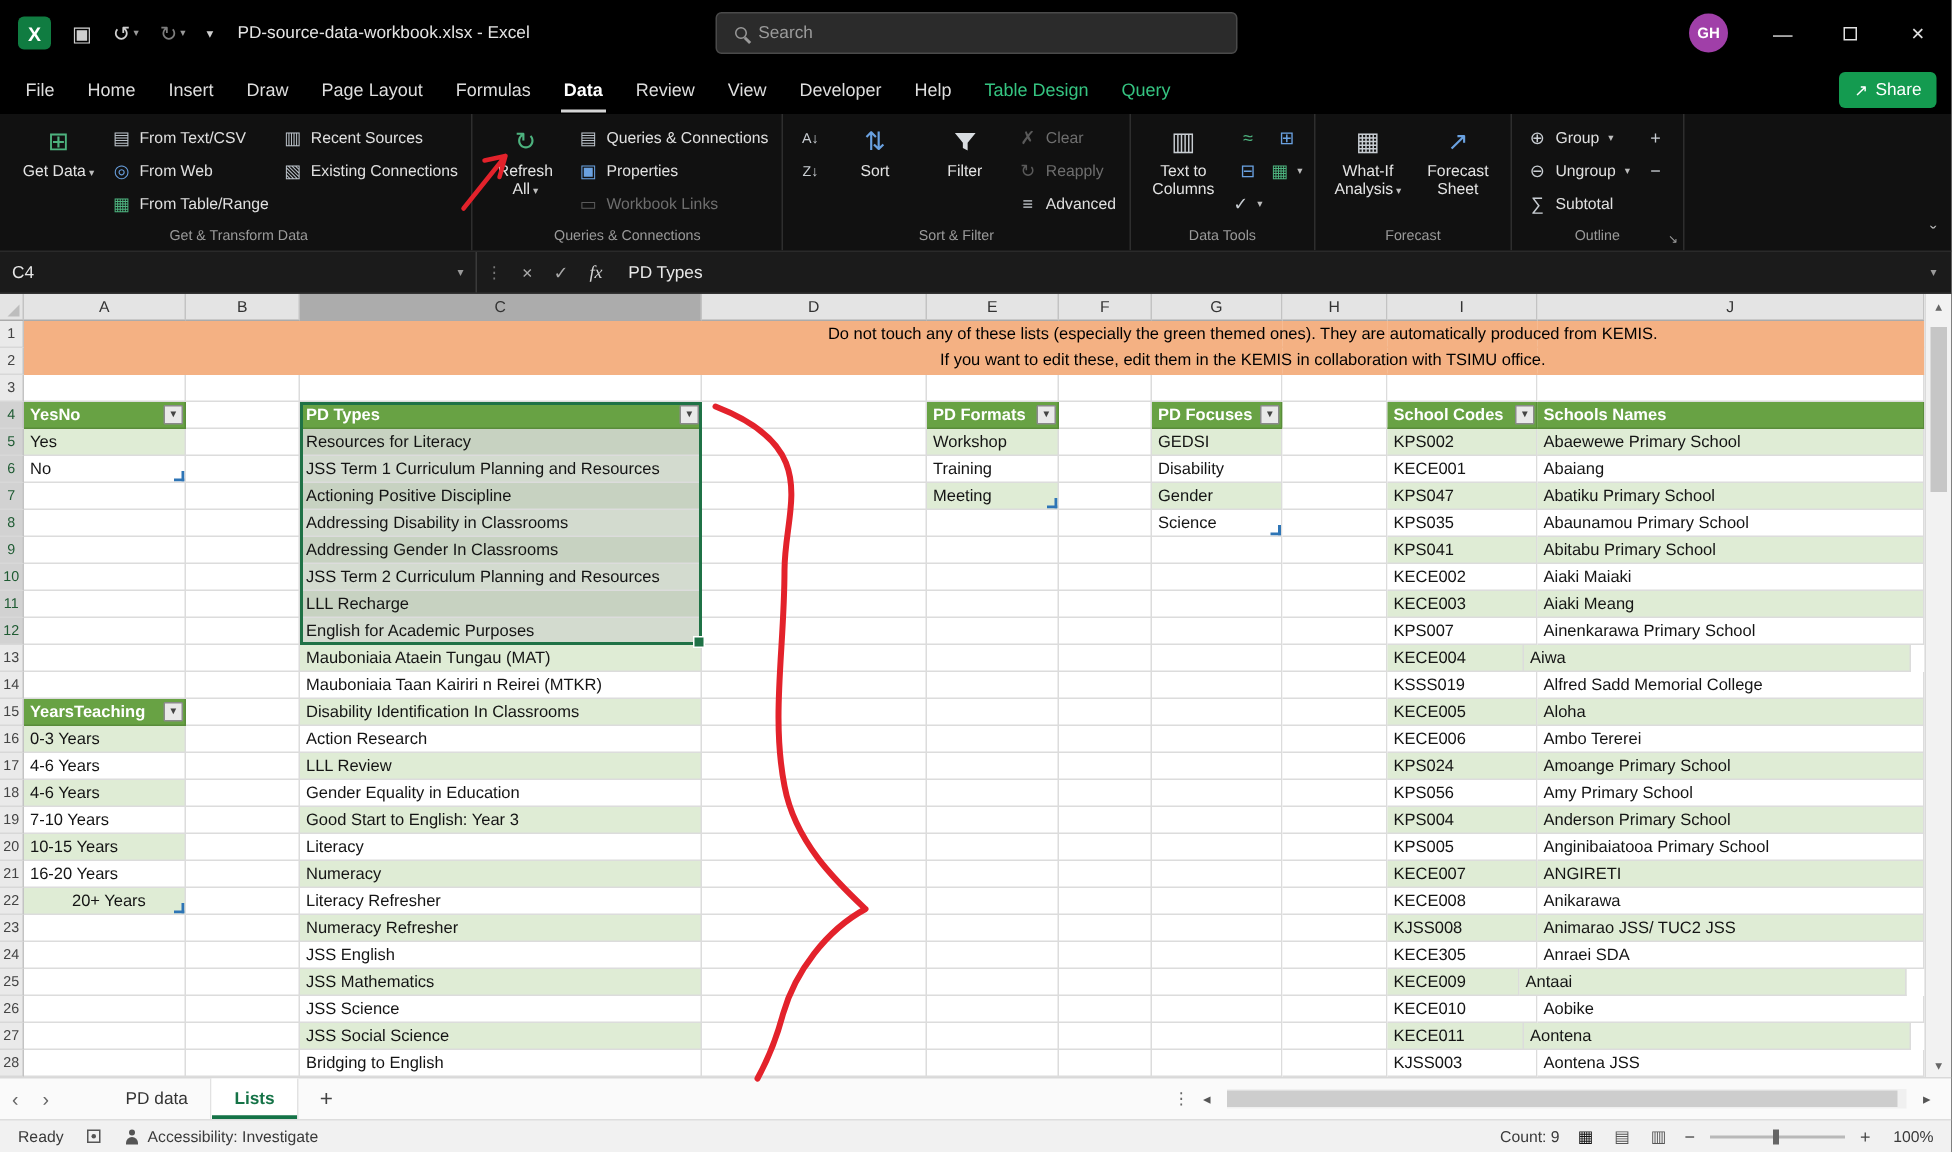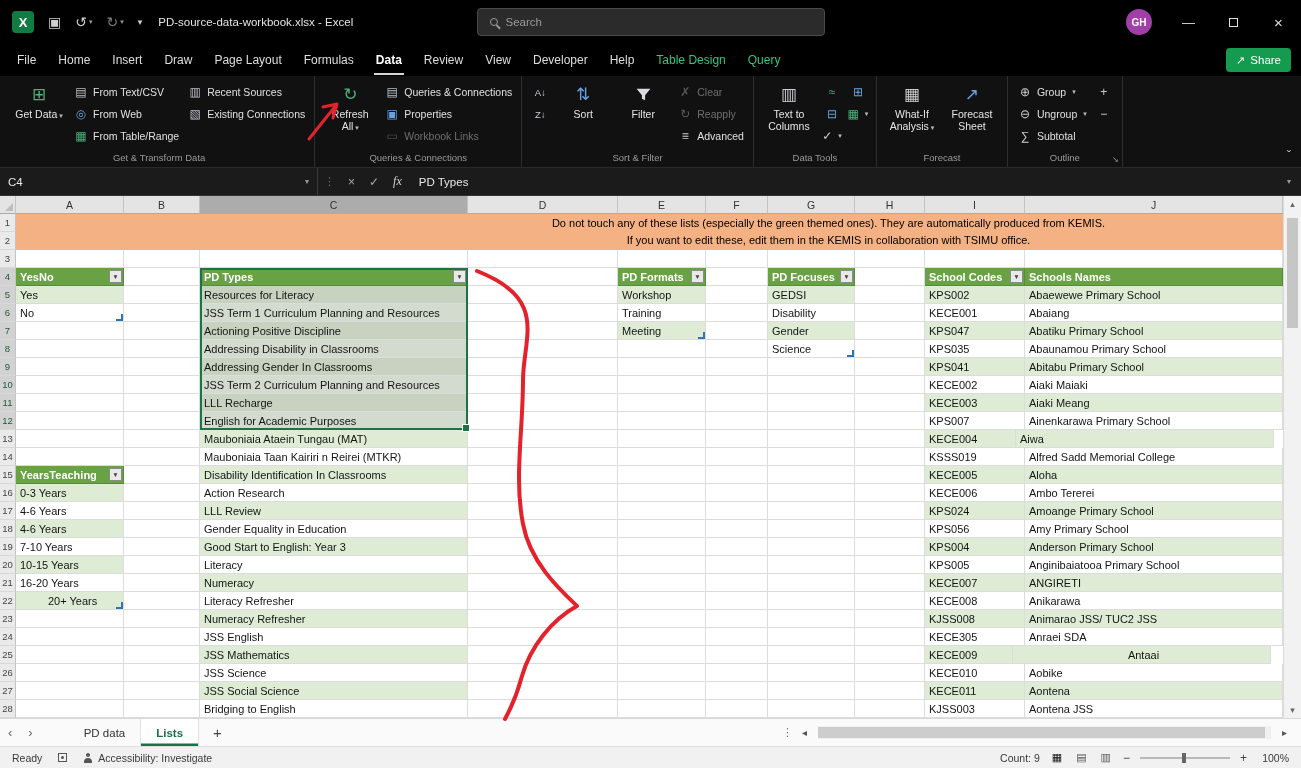--- a/index.html
+++ b/index.html
@@ -873,21 +873,21 @@
             <span class="ctext">JSS Mathematics</span>
           </div>
           <div class="gcell" style="width: 150px;"></div>
           <div class="gcell" style="width: 88px;"></div>
           <div class="gcell" style="width: 62px;"></div>
           <div class="gcell" style="width: 87px;"></div>
           <div class="gcell" style="width: 70px;"></div>
           <div class="gcell band" style="width: 88px;">
             <span class="ctext">KECE009</span>
           </div>
-          <div class="gcell band" style="width: 258px; justify-content: center;">
+          <div class="gcell band" style="width: 258px;">
             <span class="ctext">Antaai</span>
           </div>
         </div>
         <div class="grow">
           <div class="grn">26</div>
           <div class="gcell" style="width: 108px;"></div>
           <div class="gcell" style="width: 76px;"></div>
           <div class="gcell" style="width: 268px;">
             <span class="ctext">JSS Science</span>
           </div>
@@ -908,21 +908,21 @@
           <div class="gcell" style="width: 108px;"></div>
           <div class="gcell" style="width: 76px;"></div>
           <div class="gcell band" style="width: 268px;">
             <span class="ctext">JSS Social Science</span>
           </div>
           <div class="gcell" style="width: 150px;"></div>
           <div class="gcell" style="width: 88px;"></div>
           <div class="gcell" style="width: 62px;"></div>
           <div class="gcell" style="width: 87px;"></div>
           <div class="gcell" style="width: 70px;"></div>
-          <div class="gcell band" style="width: 100px;">
+          <div class="gcell band" style="width: 91px;">
             <span class="ctext">KECE011</span>
           </div>
           <div class="gcell band" style="width: 258px;">
             <span class="ctext">Aontena</span>
           </div>
         </div>
         <div class="grow">
           <div class="grn">28</div>
           <div class="gcell" style="width: 108px;"></div>
           <div class="gcell" style="width: 76px;"></div>

